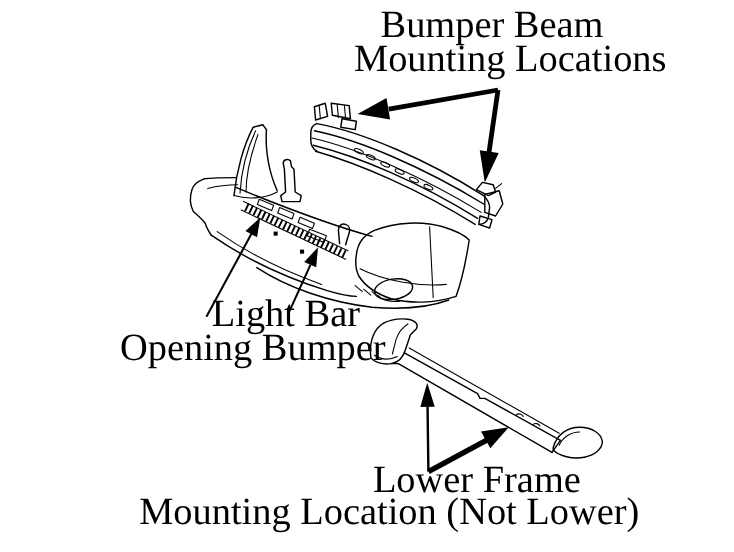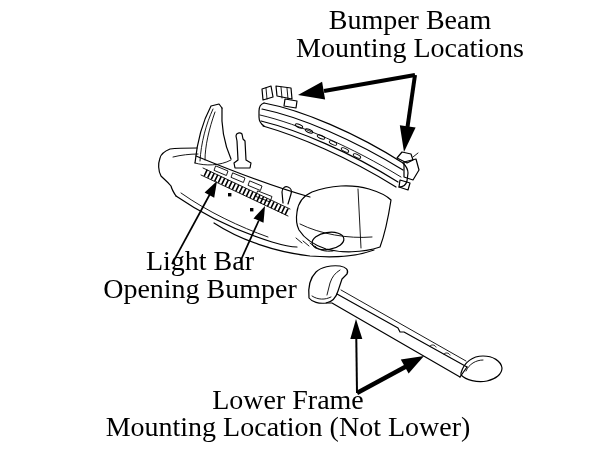--- a/index.html
+++ b/index.html
@@ -4,21 +4,21 @@
 <style>
   :root{ --ink:#000000; --bg:#ffffff; }
   html,body{ margin:0; padding:0; background:var(--bg); }
   .stage{
     position:relative; width:612px; height:460px;
     background:var(--bg); overflow:hidden;
     font-family:"Liberation Serif", serif; color:var(--ink);
   }
   .stage svg{ position:absolute; left:0; top:0; color:var(--ink); }
   .label{
-    position:absolute; text-align:center; font-size:28px; line-height:28px;
+    position:absolute; text-align:center; font-size:32px; line-height:28px;
     color:var(--ink); white-space:nowrap;
   }
   .label span{ display:block; }
   .ln{ stroke:currentColor; fill:none; stroke-width:1.2; stroke-linecap:round; stroke-linejoin:round; }
   .thin{ stroke-width:0.9; }
   .hatch{ stroke:currentColor; fill:none; stroke-width:7; stroke-dasharray:1.6 2.3; }
   .shaft{ stroke:currentColor; fill:none; }
   .head{ fill:currentColor; stroke:none; }
   .dot{ fill:currentColor; stroke:none; }
 </style>
@@ -145,23 +145,23 @@
       <path class="shaft" stroke-width="4.5" d="M357,393 L406,366.5"></path>
       <polygon class="head" points="424,356 408.6,373.6 400.8,359.6"></polygon>
     </g>
   </svg>
 
   <div class="label" style="left:295px; top:6px; width:230px;">
     <span>Bumper Beam</span>
     <span>Mounting Locations</span>
   </div>
 
-  <div class="label" style="left:100px; top:247px; width:200px;">
+  <div class="label" style="left:100px; top:247px; width:200px;text-align:right;">
     <span>Light Bar</span>
     <span>Opening Bumper</span>
   </div>
 
-  <div class="label" style="left:104px; top:386px; width:368px; line-height:27px;">
+  <div class="label" style="left:116px; top:386px; width:368px; line-height:27px;text-align:right;">
     <span>Lower Frame</span>
     <span>Mounting Location (Not Lower)</span>
   </div>
 
 </div>
 
 </body></html>

